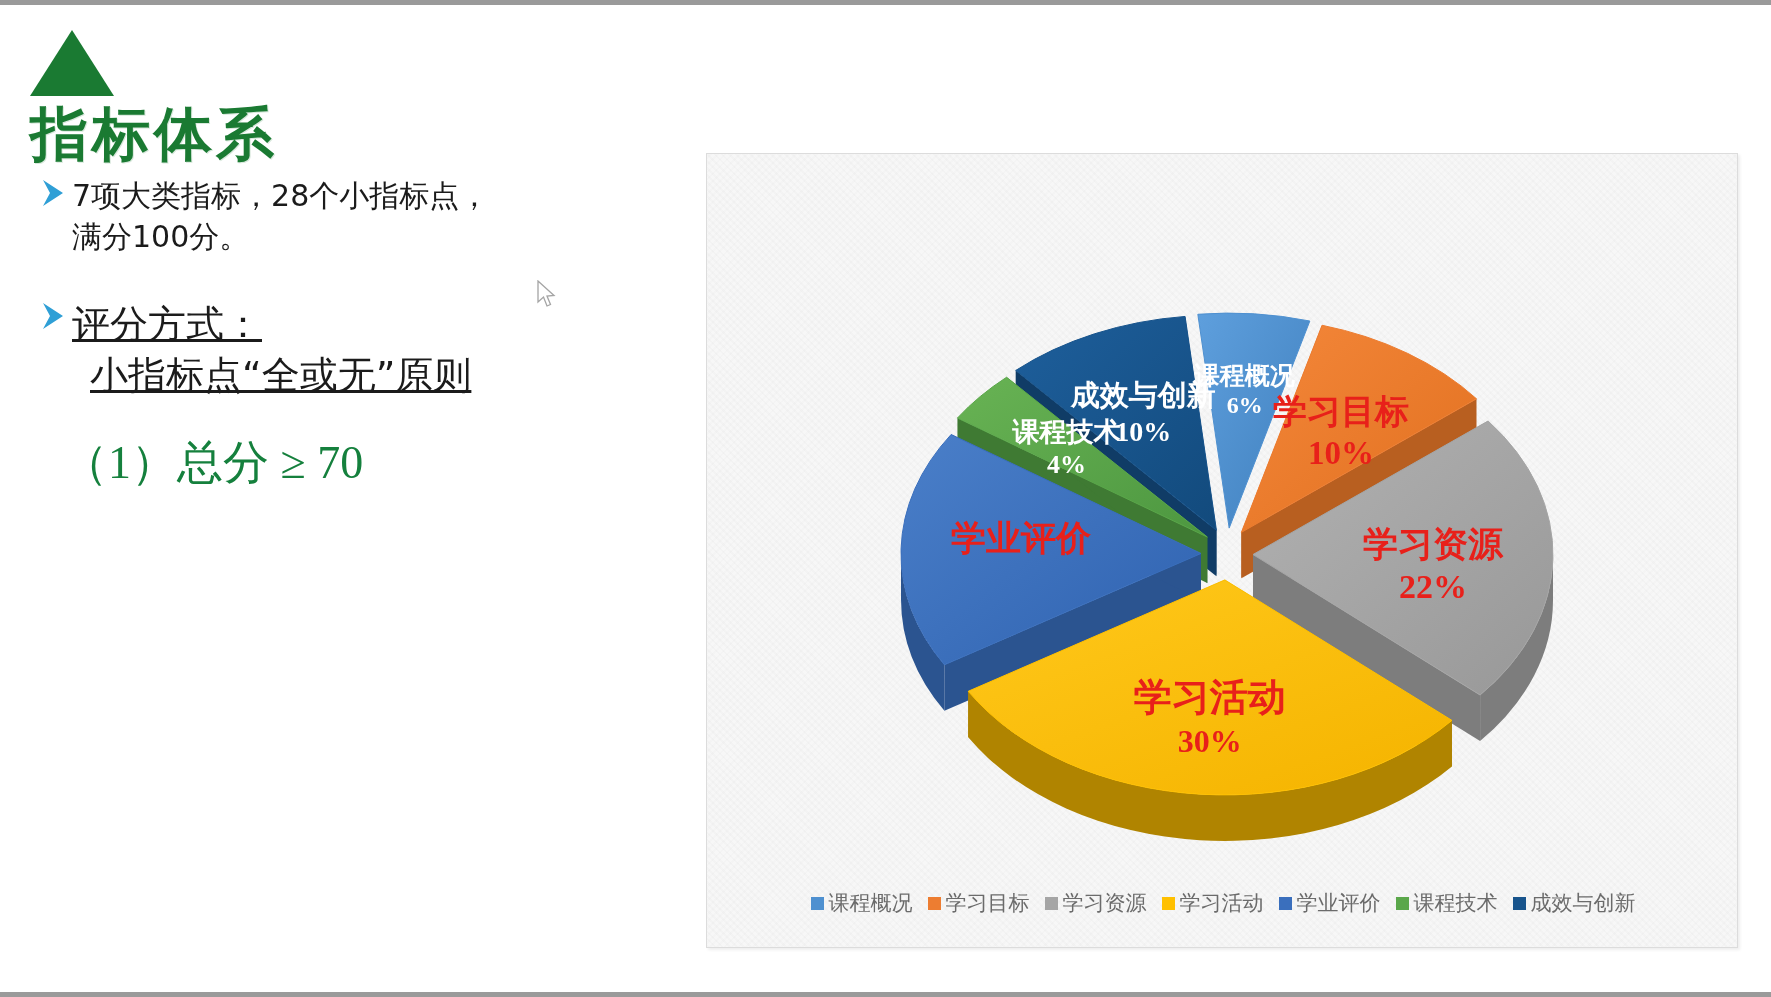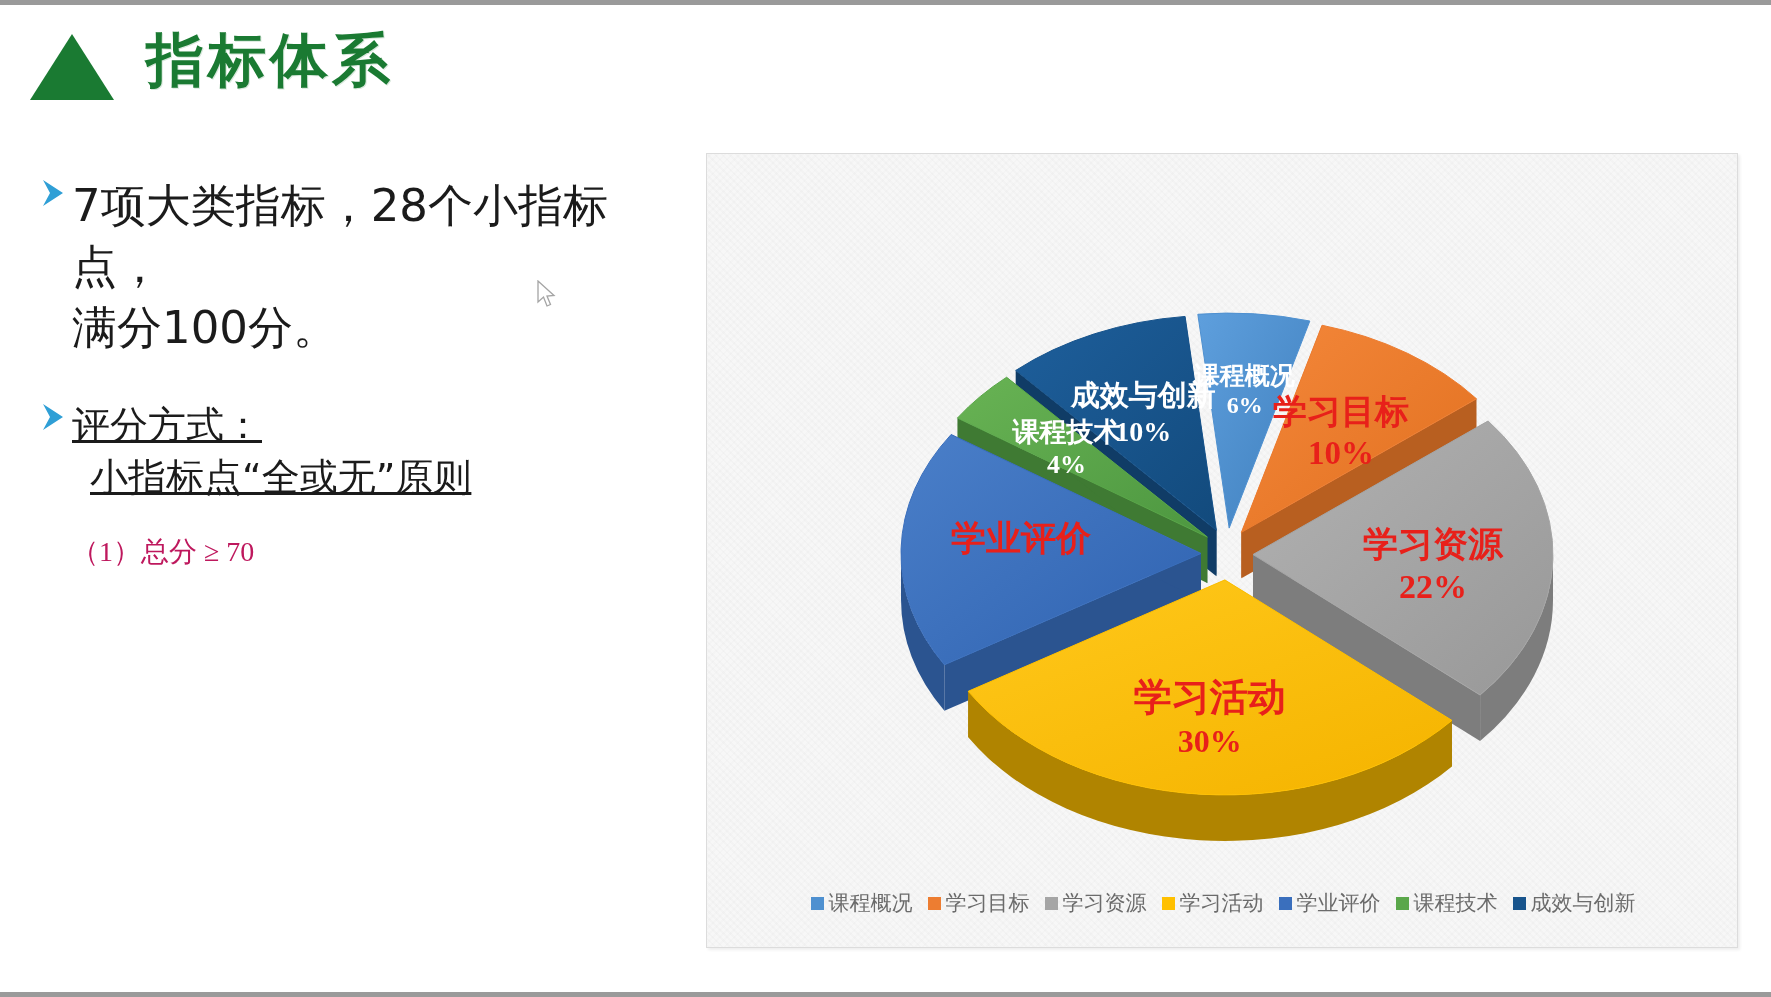--- a/index.html
+++ b/index.html
@@ -8,21 +8,21 @@
     background:#ffffff;
     font-family:"Liberation Sans", sans-serif;
     overflow:hidden;
     position:relative;
   }
   
   .edge-band-top { position:absolute; left:0; top:0; width:1771px; height:5px; background:#9a9a9a; }
   .edge-band-bottom { position:absolute; left:0; top:992px; width:1771px; height:5px; background:#9a9a9a; }
 
   
-  .title-row { position:absolute; left:30px; top:22px; display:flex; align-items:flex-end; }
+  .title-row { position:absolute; left:30px; top:22px; display:flex; align-items:flex-start;flex-direction:column; }
   .title-tri {
     width:0; height:0;
     border-left:42px solid transparent;
     border-right:42px solid transparent;
     border-bottom:66px solid #1a7a32;
     margin-right:32px;
     margin-top:8px;
   }
   .title-text {
     font-size:58px; font-weight:bold; color:#1a7a32;
@@ -35,27 +35,27 @@
   .left-col { position:absolute; left:40px; top:176px; width:640px; }
   .bullet-block { display:flex; align-items:flex-start; margin-bottom:0; }
   .arrow {
     flex:0 0 auto; margin-right:6px; line-height:1;
     color:#2f9fd6;
   }
   .arrow svg { display:block; }
   .btxt { color:#1b1b1b; font-family:"DejaVu Sans","Liberation Sans",sans-serif; }
 
   .b1 { margin-top:0px; }
-  .b1 .btxt { font-size:45px; line-height:1.35; letter-spacing:0px; }
+  .b1 .btxt { font-size:30px; line-height:1.35; letter-spacing:0px; }
   .b2 { margin-top:42px; }
   .b2 .btxt { font-size:38px; line-height:1.35;text-decoration:underline; }
   .b2 .sub { margin-left:18px; }
   .b3 { margin-top:54px; }
   .b3 .btxt { font-size:46px; line-height:1.3; font-weight:500; }
-  .cond { color:#be185d; font-size:28px; font-family:"DejaVu Sans","Liberation Sans",sans-serif; margin-left:31px; }
+  .cond { color:#15803d; font-size:46px; font-family:"DejaVu Sans","Liberation Sans",sans-serif; margin-left:22px; }
   .cond.c1 { margin-top:30px; }
   .cond.c2 { margin-top:24px; }
   .ser { font-family:"Liberation Serif", serif; }
 
   
   .cursor { position:absolute; left:536px; top:280px; opacity:.55; }
 
   
   .chart-panel {
     position:absolute; left:706px; top:153px; width:1032px; height:795px;

